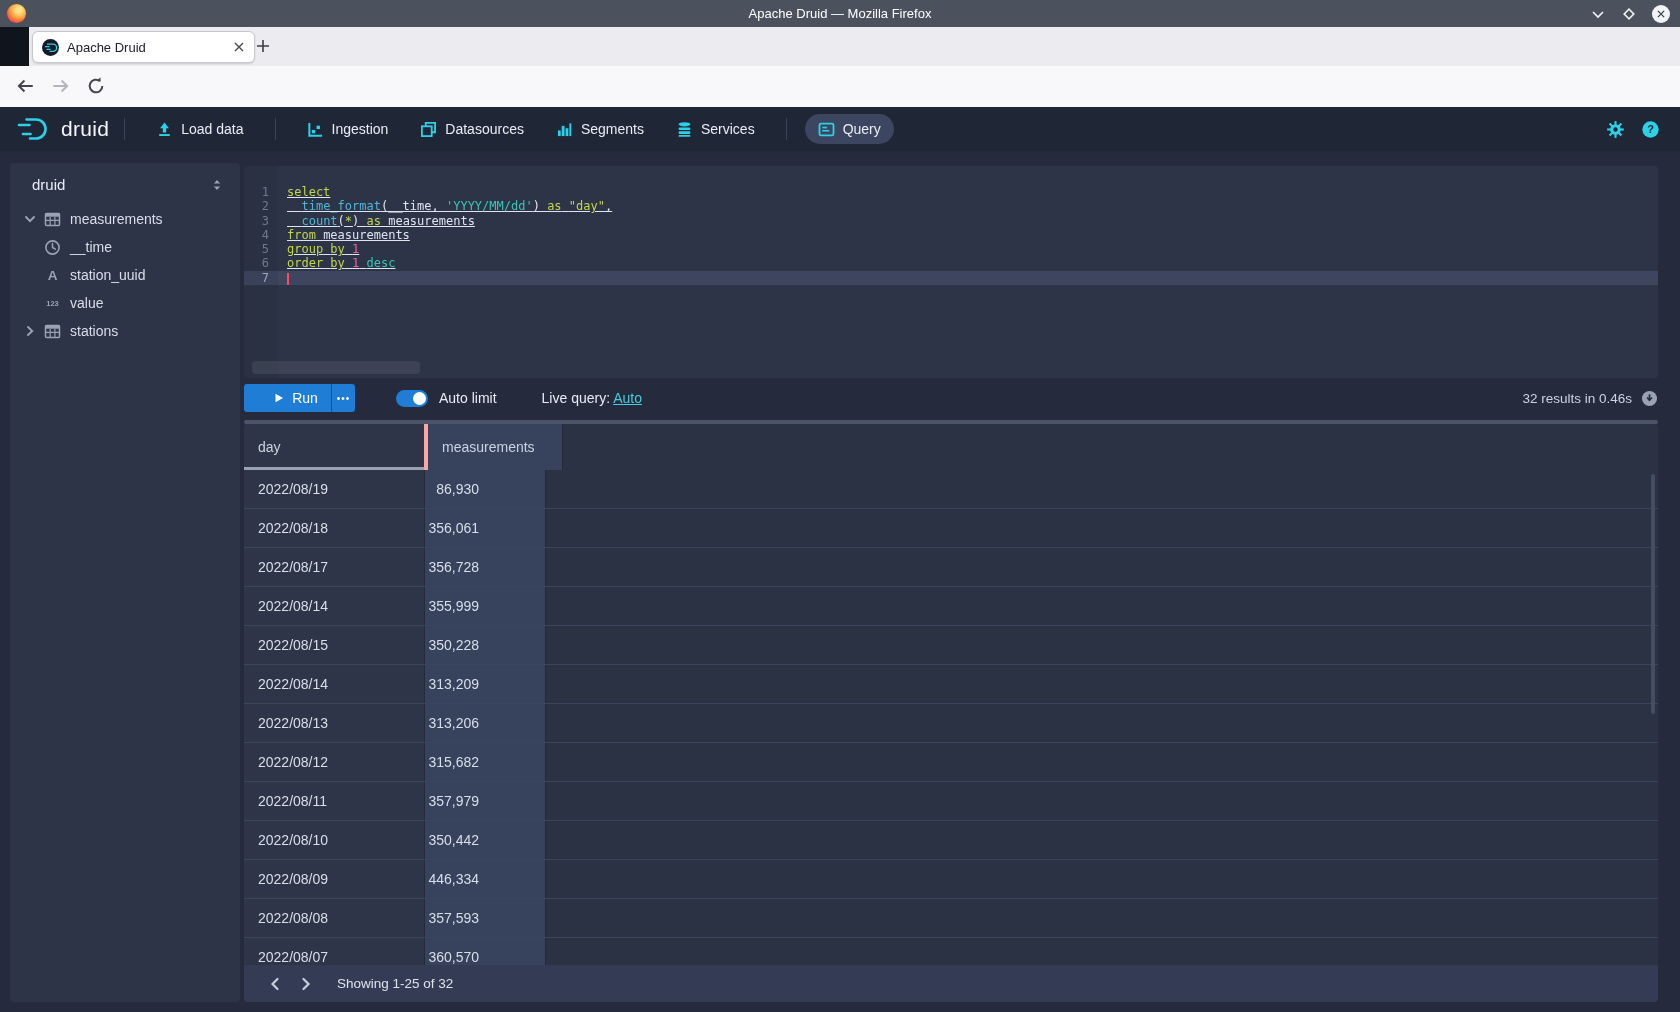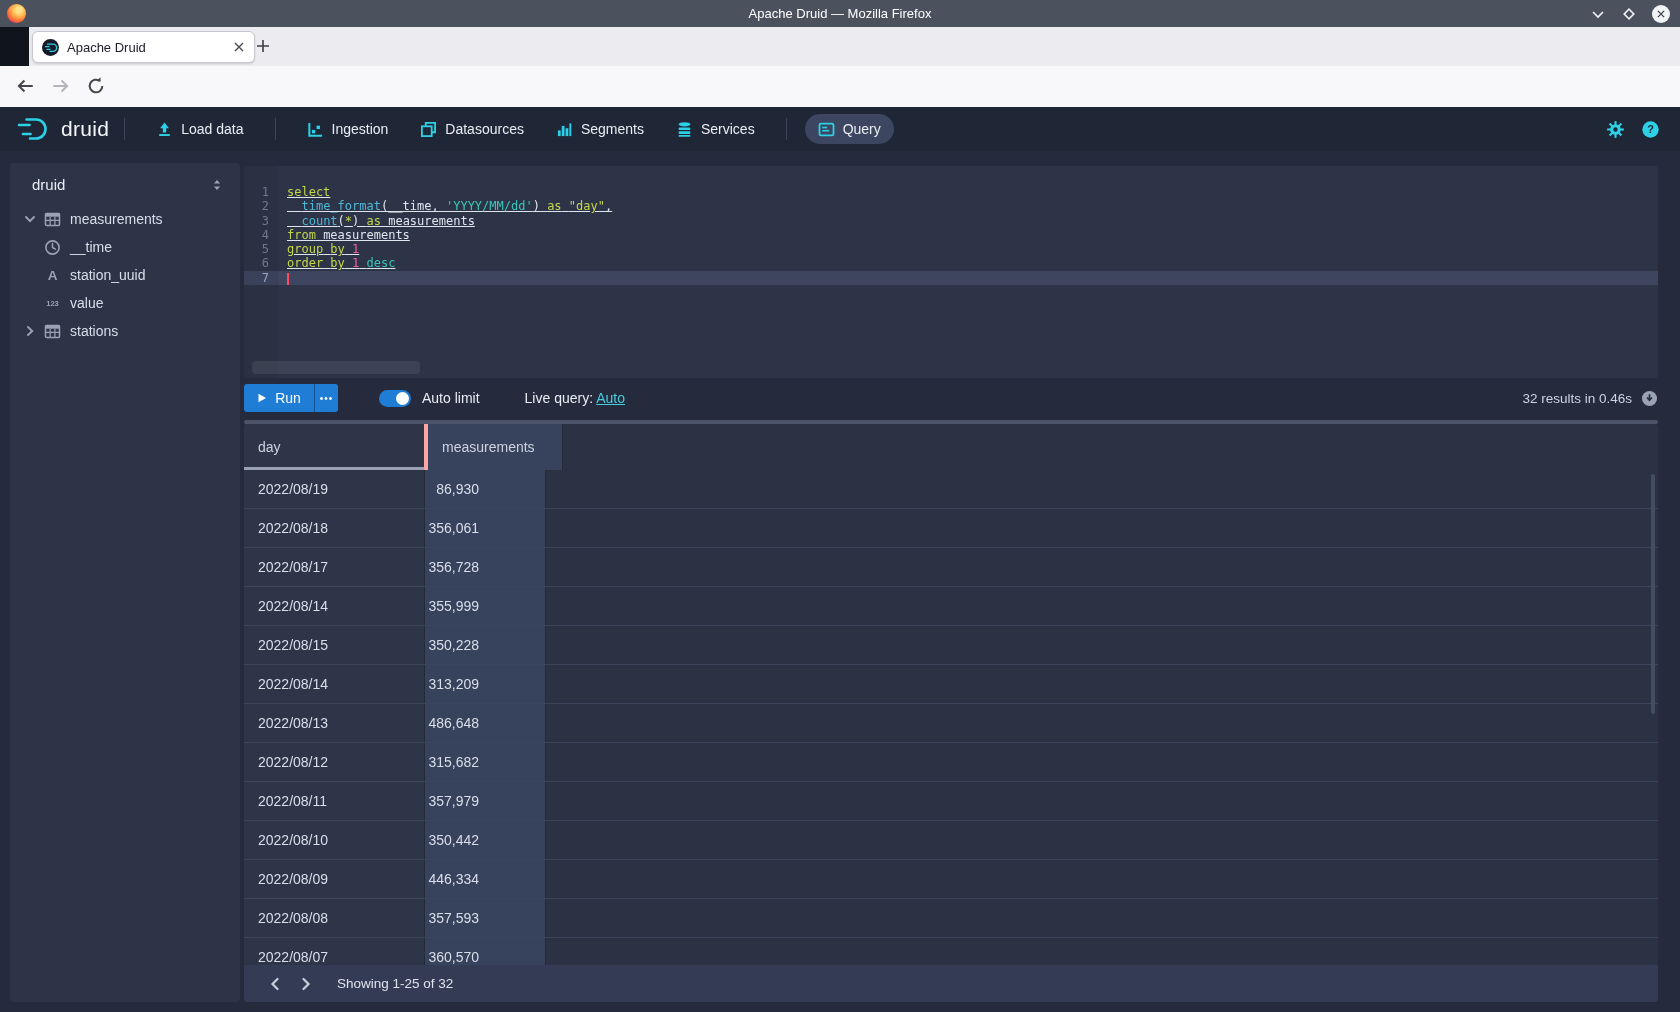--- a/index.html
+++ b/index.html
@@ -68,21 +68,21 @@
   .gn.active{background:#3a4259;color:#9aa6c0;}
   .code{position:absolute;left:34px;top:19px;right:0;font:12px/14.3px "DejaVu Sans Mono",monospace;white-space:pre;color:#dfe4ee;text-decoration:underline;}
   .line{height:14.3px;padding-left:9px;}
   .line.active{background:#3e465f;}
   .kw{color:#c3d64a;} .fn{color:#4fb6d6;} .str{color:#38c5b8;} .num{color:#f0609e;} .pl{color:#dfe4ee;}
   .cursor{display:inline-block;width:2px;height:12px;background:#ff4a63;vertical-align:text-bottom;}
   .ed-overlay{position:absolute;left:8px;bottom:4px;width:168px;height:13px;background:rgba(255,255,255,.08);border-radius:4px;}
 
   
   .runbar{position:absolute;left:244px;top:233px;width:1414px;height:28px;display:flex;align-items:center;}
-  .run-btn{width:70px;height:28px;background:#1f7dd6;border-radius:3px 0 0 3px;display:flex;align-items:center;justify-content:center;gap:8px;color:#fff;font-size:14px;}
+  .run-btn{width:70px;height:28px;background:#1f7dd6;border-radius:3px 0 0 3px;display:flex;align-items:center;justify-content:center;gap:8px;color:#fff;font-size:14px;padding-left:17px;}
   .play{width:10px;height:10px;color:#fff;}
   .more-btn{width:23px;height:28px;background:#1f7dd6;border-left:1px solid rgba(10,30,60,.45);border-radius:0 3px 3px 0;
             color:#fff;display:flex;align-items:center;justify-content:center;font-size:10px;letter-spacing:1px;}
   .toggle{margin-left:41px;width:32px;height:17px;background:#1f7dd6;border-radius:9px;position:relative;}
   .knob{position:absolute;right:2px;top:2px;width:13px;height:13px;background:#fff;border-radius:50%;}
   .auto-limit{margin-left:11px;font-size:14px;color:#e7ecf4;}
   .live-query{margin-left:45px;font-size:14px;color:#e7ecf4;}
   .live-query .val{color:#48cbdc;text-decoration:underline;}
   .results{margin-left:auto;display:flex;align-items:center;gap:9px;font-size:13.5px;color:#ccd3e0;}
   .dl-ic{width:17px;height:17px;color:#9aa2b4;}
@@ -501,21 +501,21 @@
           <div class="trow">
             <div class="tc-day">2022/08/14</div>
             <div class="tc-num">
               <span>313,209</span>
             </div>
             <div class="tc-rest"></div>
           </div>
           <div class="trow">
             <div class="tc-day">2022/08/13</div>
             <div class="tc-num">
-              <span>486,648</span>
+              <span>313,206</span>
             </div>
             <div class="tc-rest"></div>
           </div>
           <div class="trow">
             <div class="tc-day">2022/08/12</div>
             <div class="tc-num">
               <span>315,682</span>
             </div>
             <div class="tc-rest"></div>
           </div>

